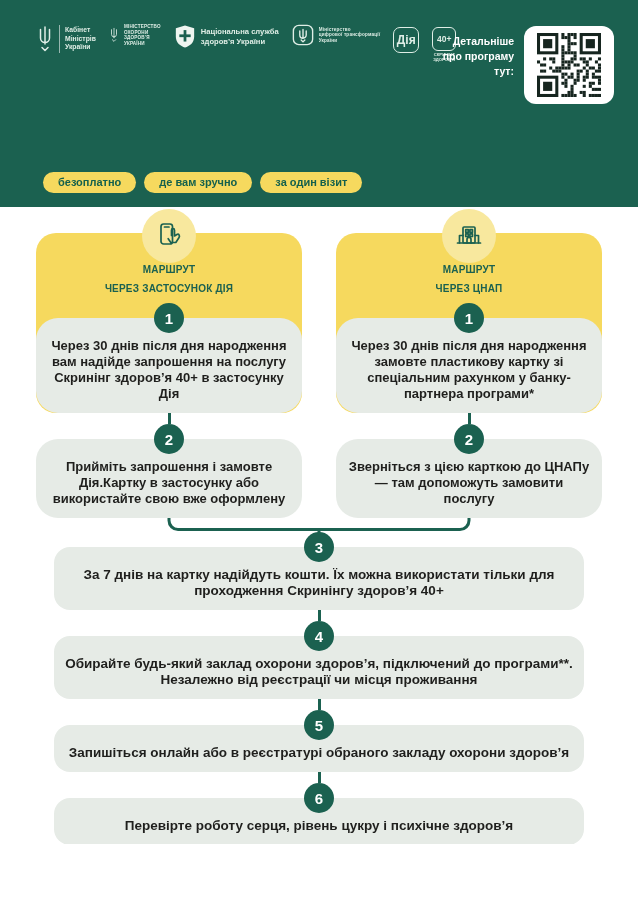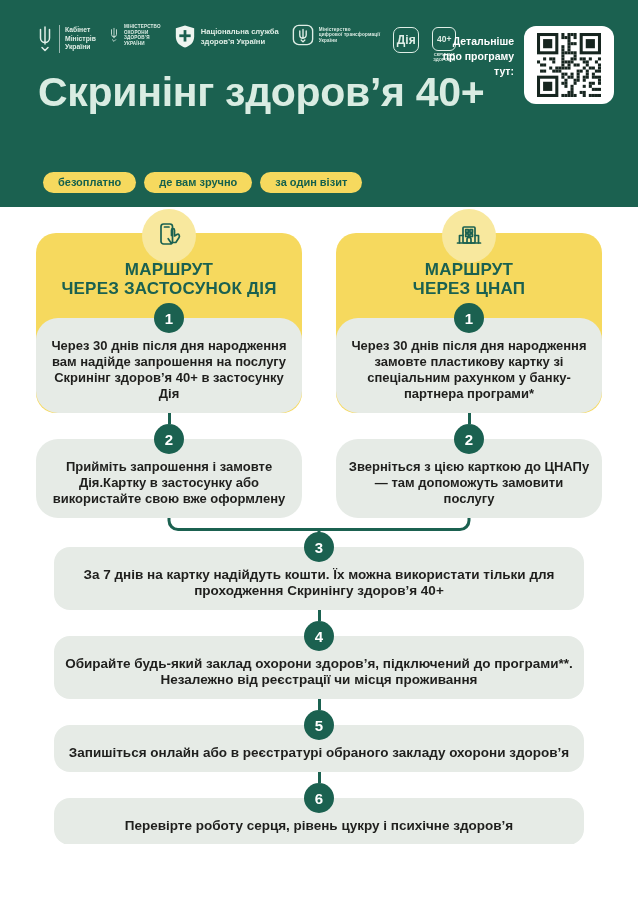--- a/index.html
+++ b/index.html
@@ -30,21 +30,21 @@
 
   .badges { position:absolute; left:43px; top:172px; display:flex; gap:8px; }
   .badge { background:#f6d95e; color:#14604d; font-size:11px; font-weight:700; padding:4px 15px 5px; border-radius:12px; }
 
   
   .flow { display:flex; flex-direction:column; align-items:center; padding-top:2px; }
   .columns { display:flex; gap:34px; }
   .route-col { display:flex; flex-direction:column; align-items:center; width:266px; }
   .icon-circle { width:54px; height:54px; border-radius:50%; background:#f8e89e; display:flex; align-items:center; justify-content:center; margin-bottom:-30px; position:relative; z-index:2; }
   .route-card { width:266px; background:#f6d95e; border-radius:20px; display:flex; flex-direction:column; align-items:center; }
-  .route-title { padding:27px 6px 0; font-size:17px; line-height:19px; font-weight:700; color:#1b6150; text-align:center; letter-spacing:.2px; }
+  .route-title { padding:27px 6px 0; font-size:10px; line-height:19px; font-weight:700; color:#1b6150; text-align:center; letter-spacing:.2px; }
   .num { width:30px; height:30px; border-radius:50%; background:#1b6150; color:#fff; font-weight:700; font-size:15px; display:flex; align-items:center; justify-content:center; margin-bottom:-15px; position:relative; z-index:2; }
   .route-card .num { margin-top:5px; }
   .step-box { background:#e6ebe6; border-radius:16px; padding:20px 12px 11px; font-size:13px; line-height:16px; font-weight:700; color:#1f1f1d; text-align:center; }
   .route-card .step-box, .route-col .step-box { width:266px;border-radius:22px; }
   .center-box { width:530px; font-size:13.5px; padding:20px 8px 11px; }
   .vline { width:3px; height:11px; background:#1b6150; }
   .bracket { display:block; }
   .mt-n10 { margin-top:-10px; }
 
   svg.ic { stroke:#1b6150; fill:none; stroke-width:1.7; stroke-linecap:round; stroke-linejoin:round; }
@@ -253,21 +253,20 @@
               <rect x="64" y="8" width="12" height="12"></rect>
               <rect x="0" y="56" width="28" height="28"></rect>
               <rect fill="#fff" x="4" y="60" width="20" height="20"></rect>
               <rect x="8" y="64" width="12" height="12"></rect>
             </g>
           </svg>
       </div>
     </div>
 
     <h1 class="hero-title">
-      <div class="t2">Скринінг здоров’я 40+</div>
     </h1>
 
     <div class="badges">
       <span class="badge">безоплатно</span>
       <span class="badge">де вам зручно</span>
       <span class="badge">за один візит</span>
     </div>
   </header>
 
   <main class="flow">

